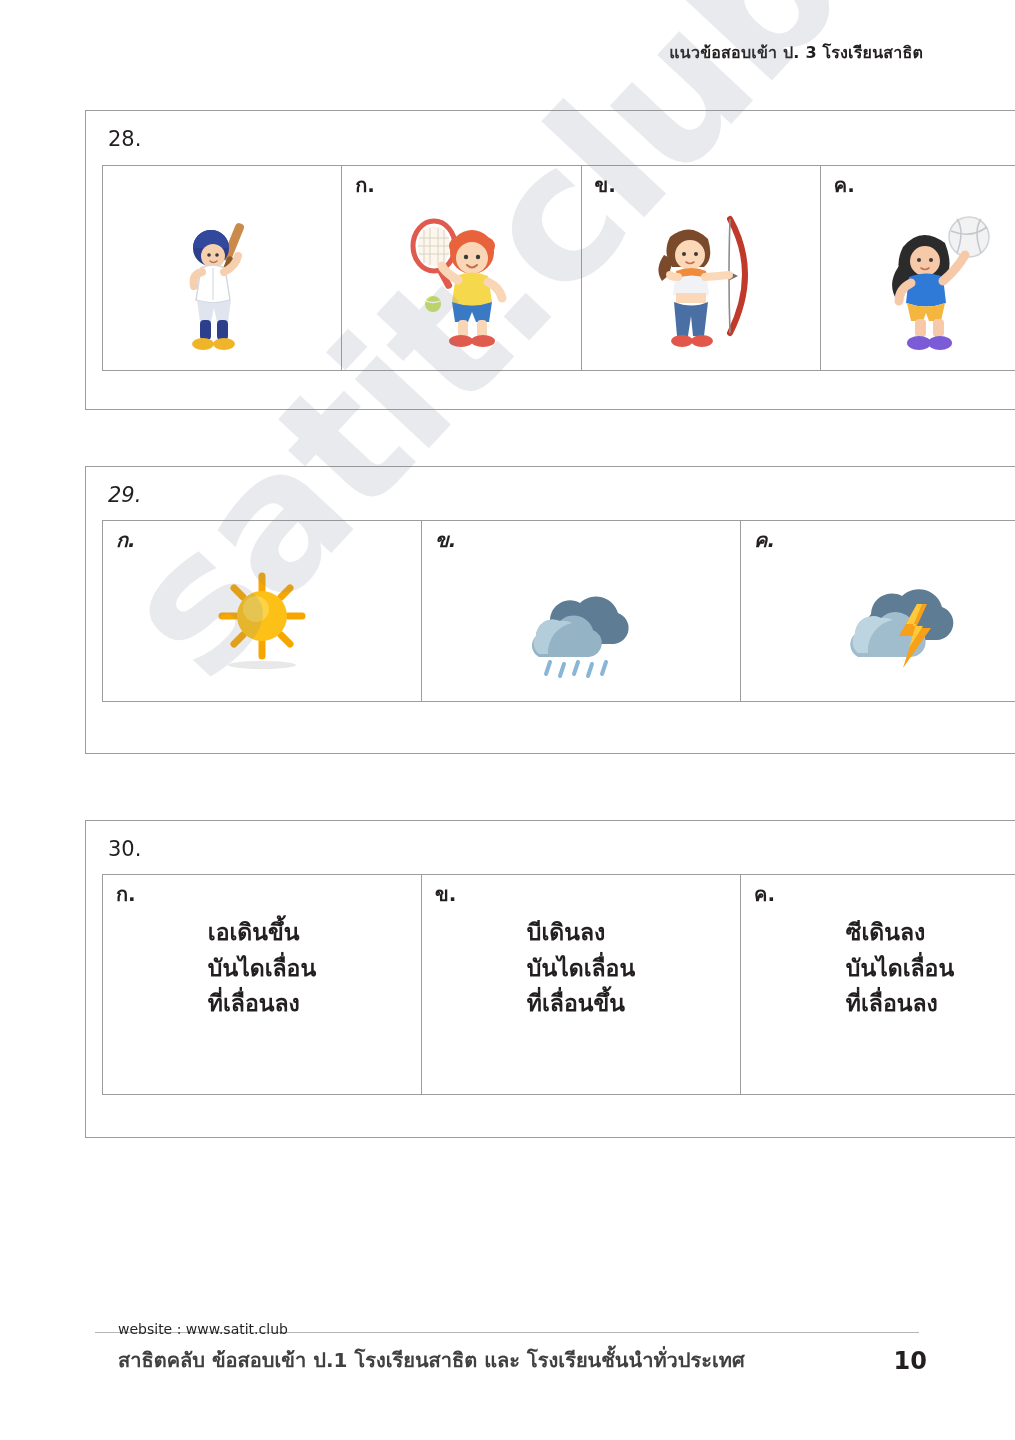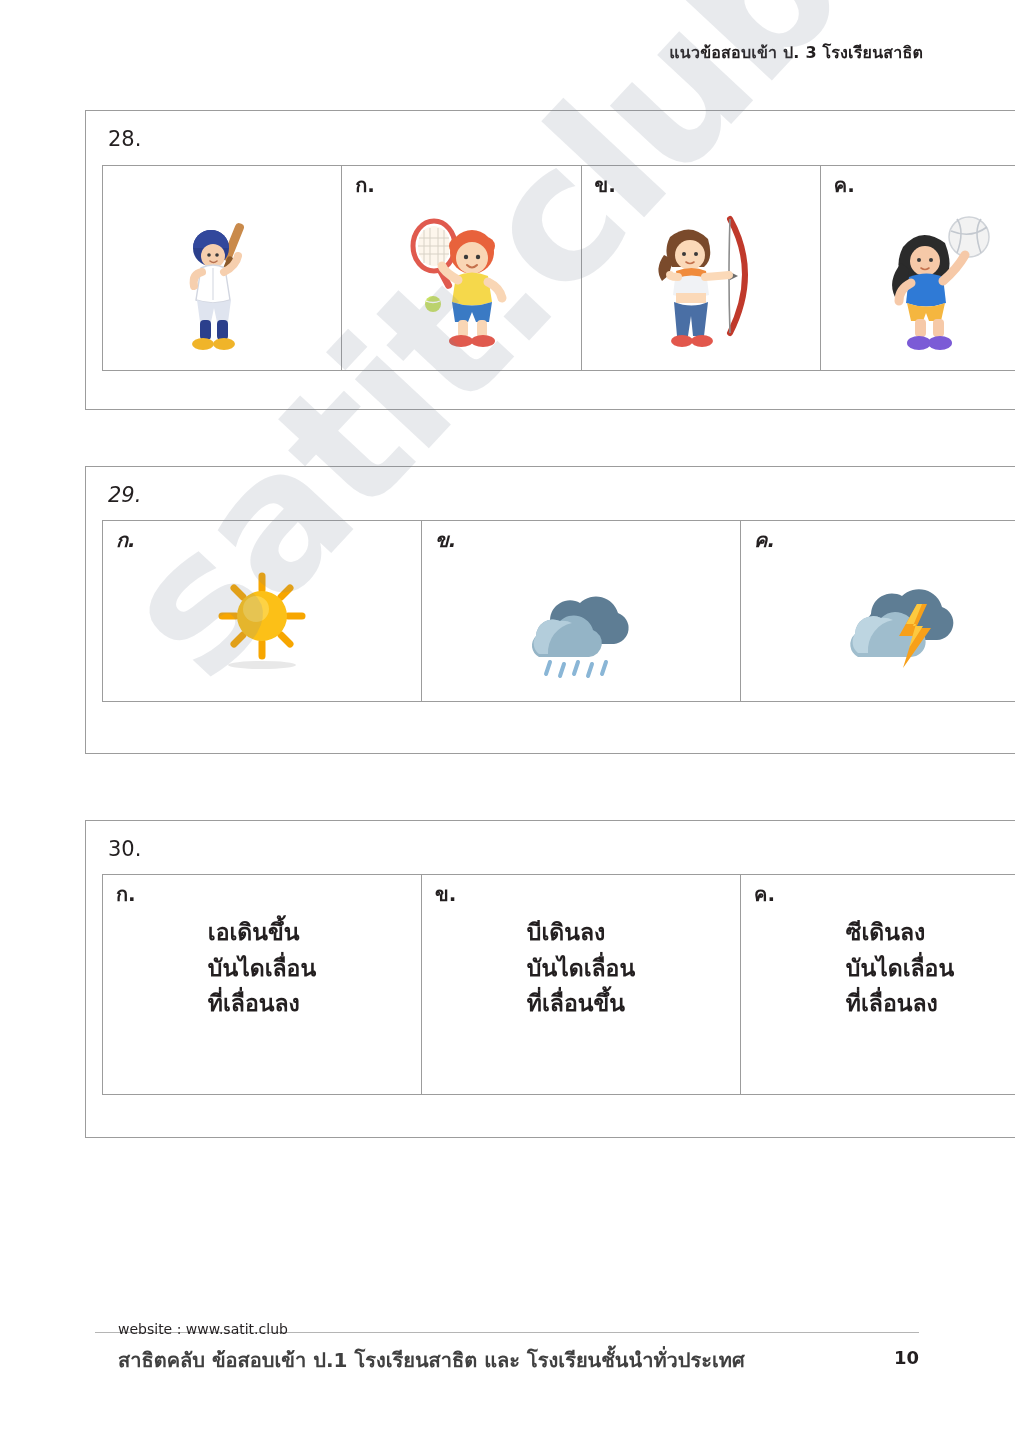--- a/index.html
+++ b/index.html
@@ -159,24 +159,24 @@
   .footer-line2 {
     position: absolute;
     left: 118px;
     top: 1321px;
     font-family: "DejaVu Sans", sans-serif;
     font-size: 14px;
     color: #231f20;
   }
   .page-number {
     position: absolute;
-    right: 96px;
+    right: 88px;
     top: 1347px;
     font-family: "DejaVu Sans", sans-serif;
-    font-size: 18px;
+    font-size: 24px;
     font-weight: bold;
     color: #231f20;
   }
 
   svg { display: block; }
 </style>
 </head>
 <body>
 
 <div class="page-header">แนวข้อสอบเข้า ป. 3 โรงเรียนสาธิต</div>

